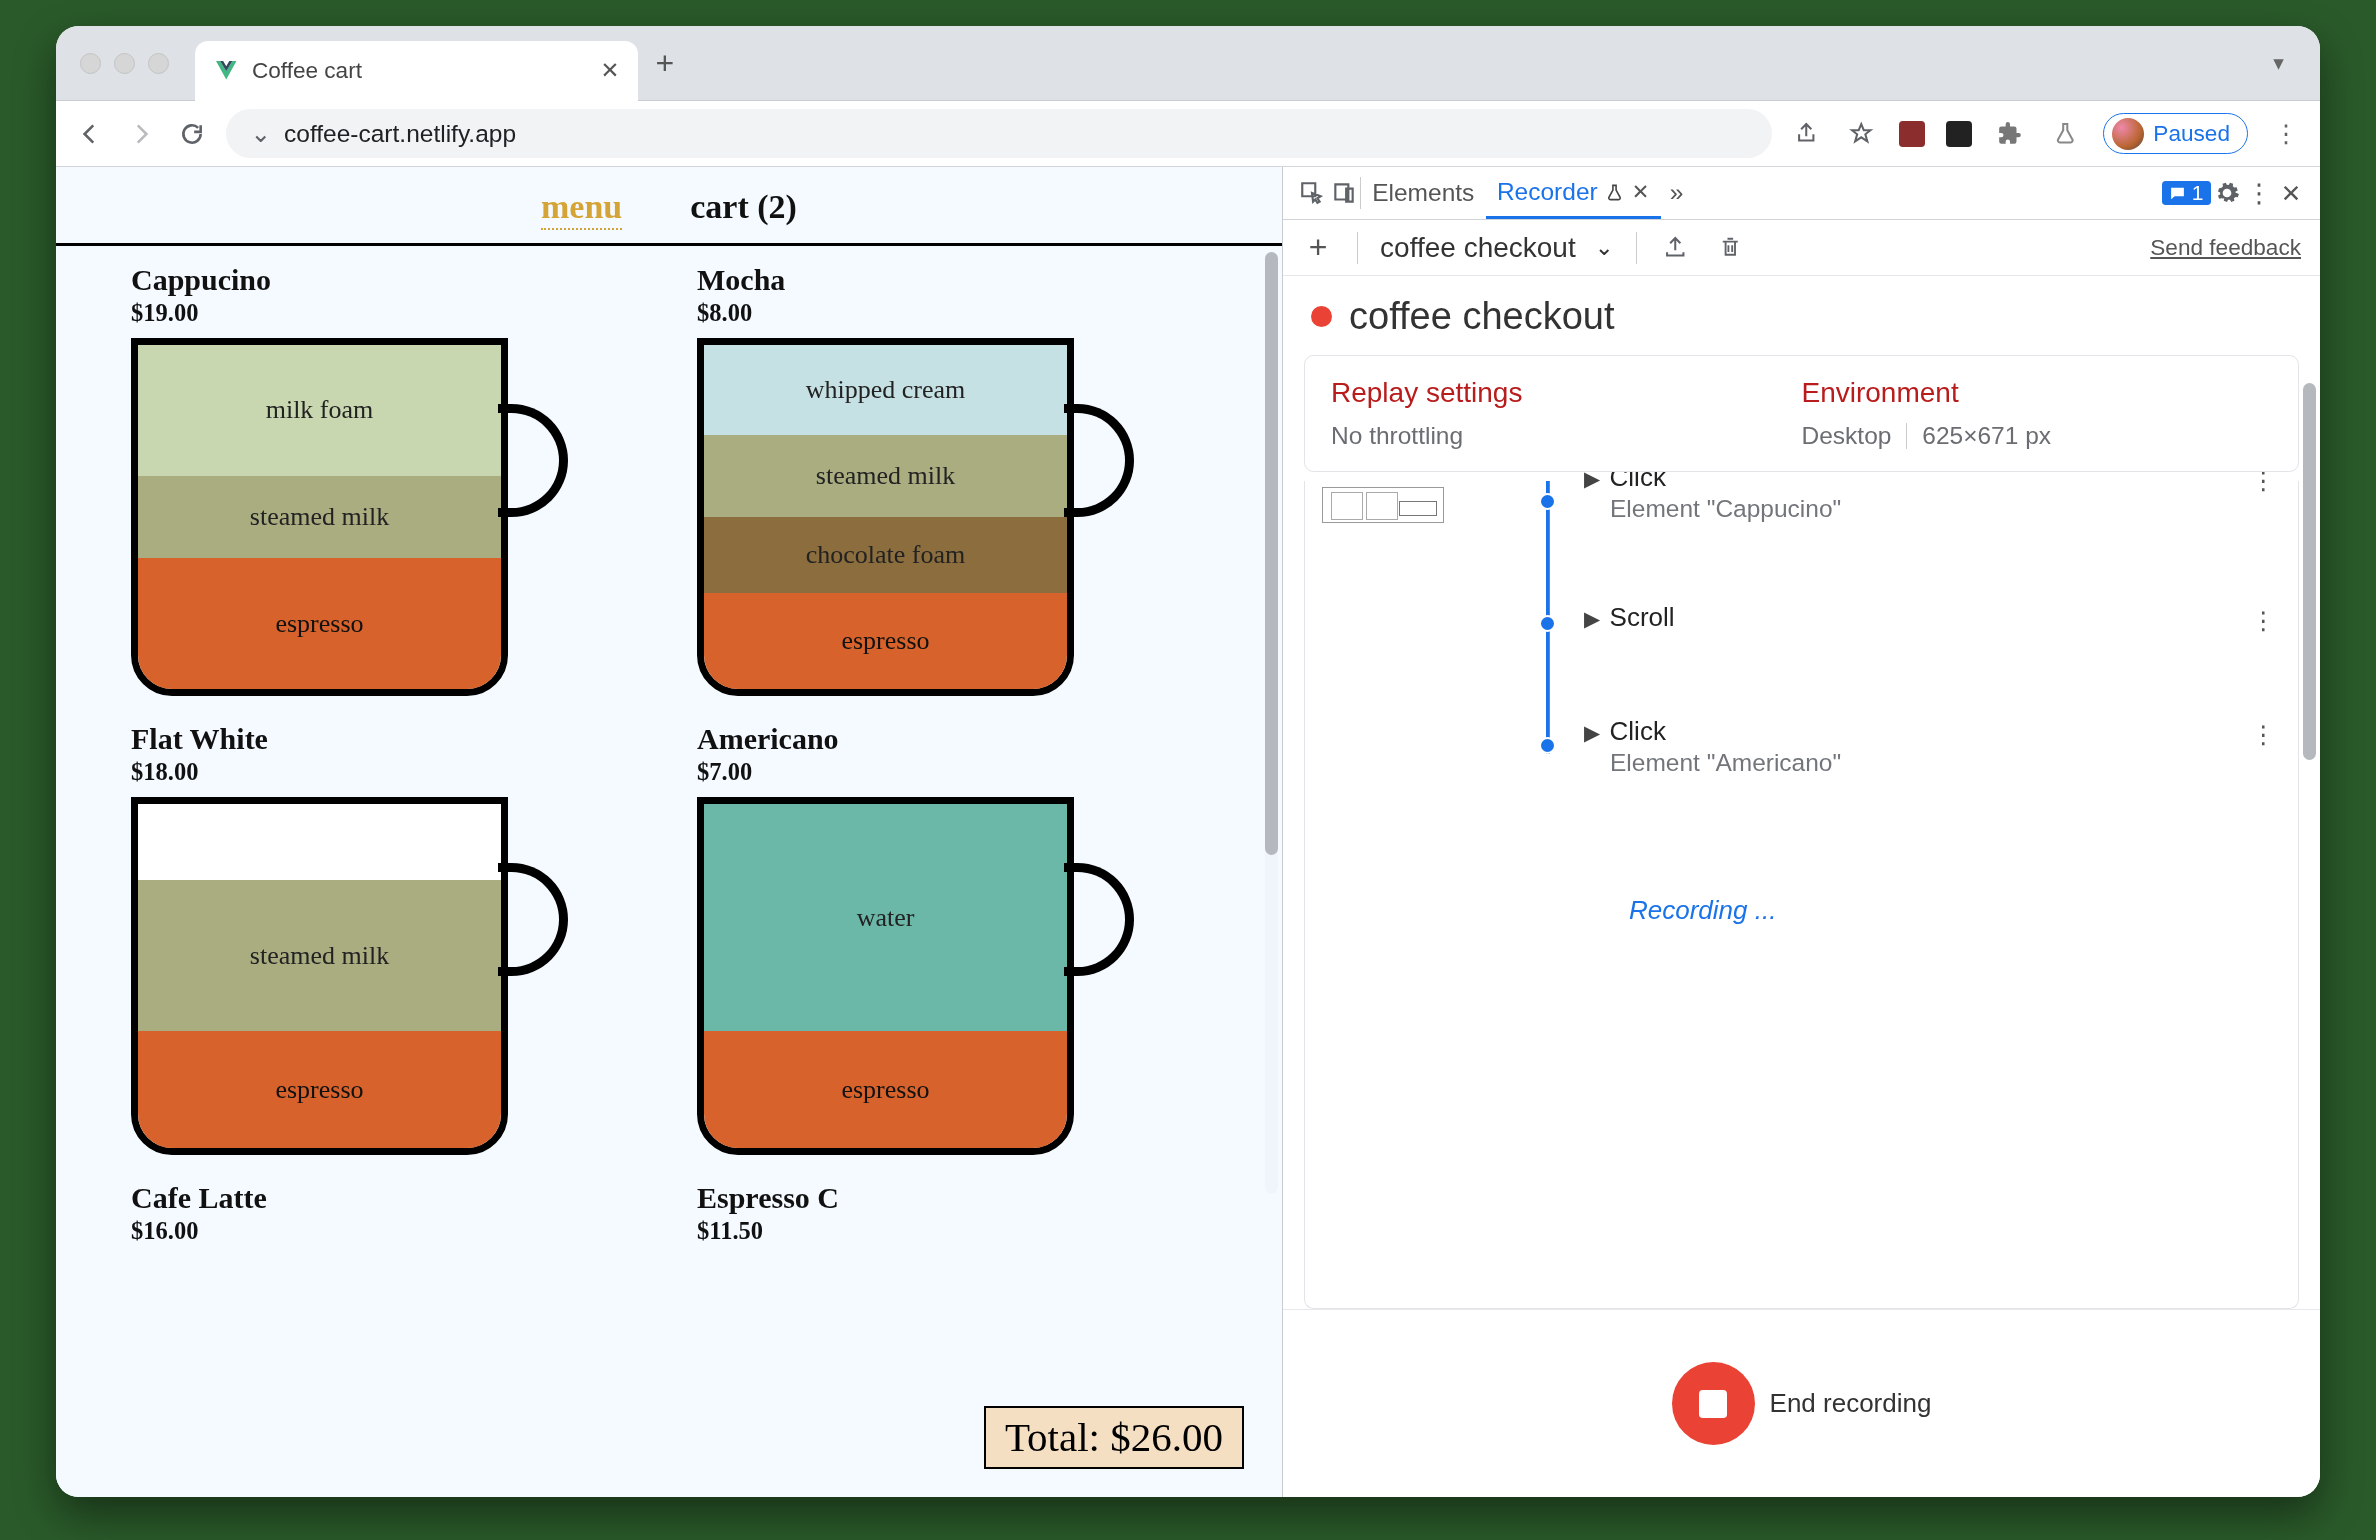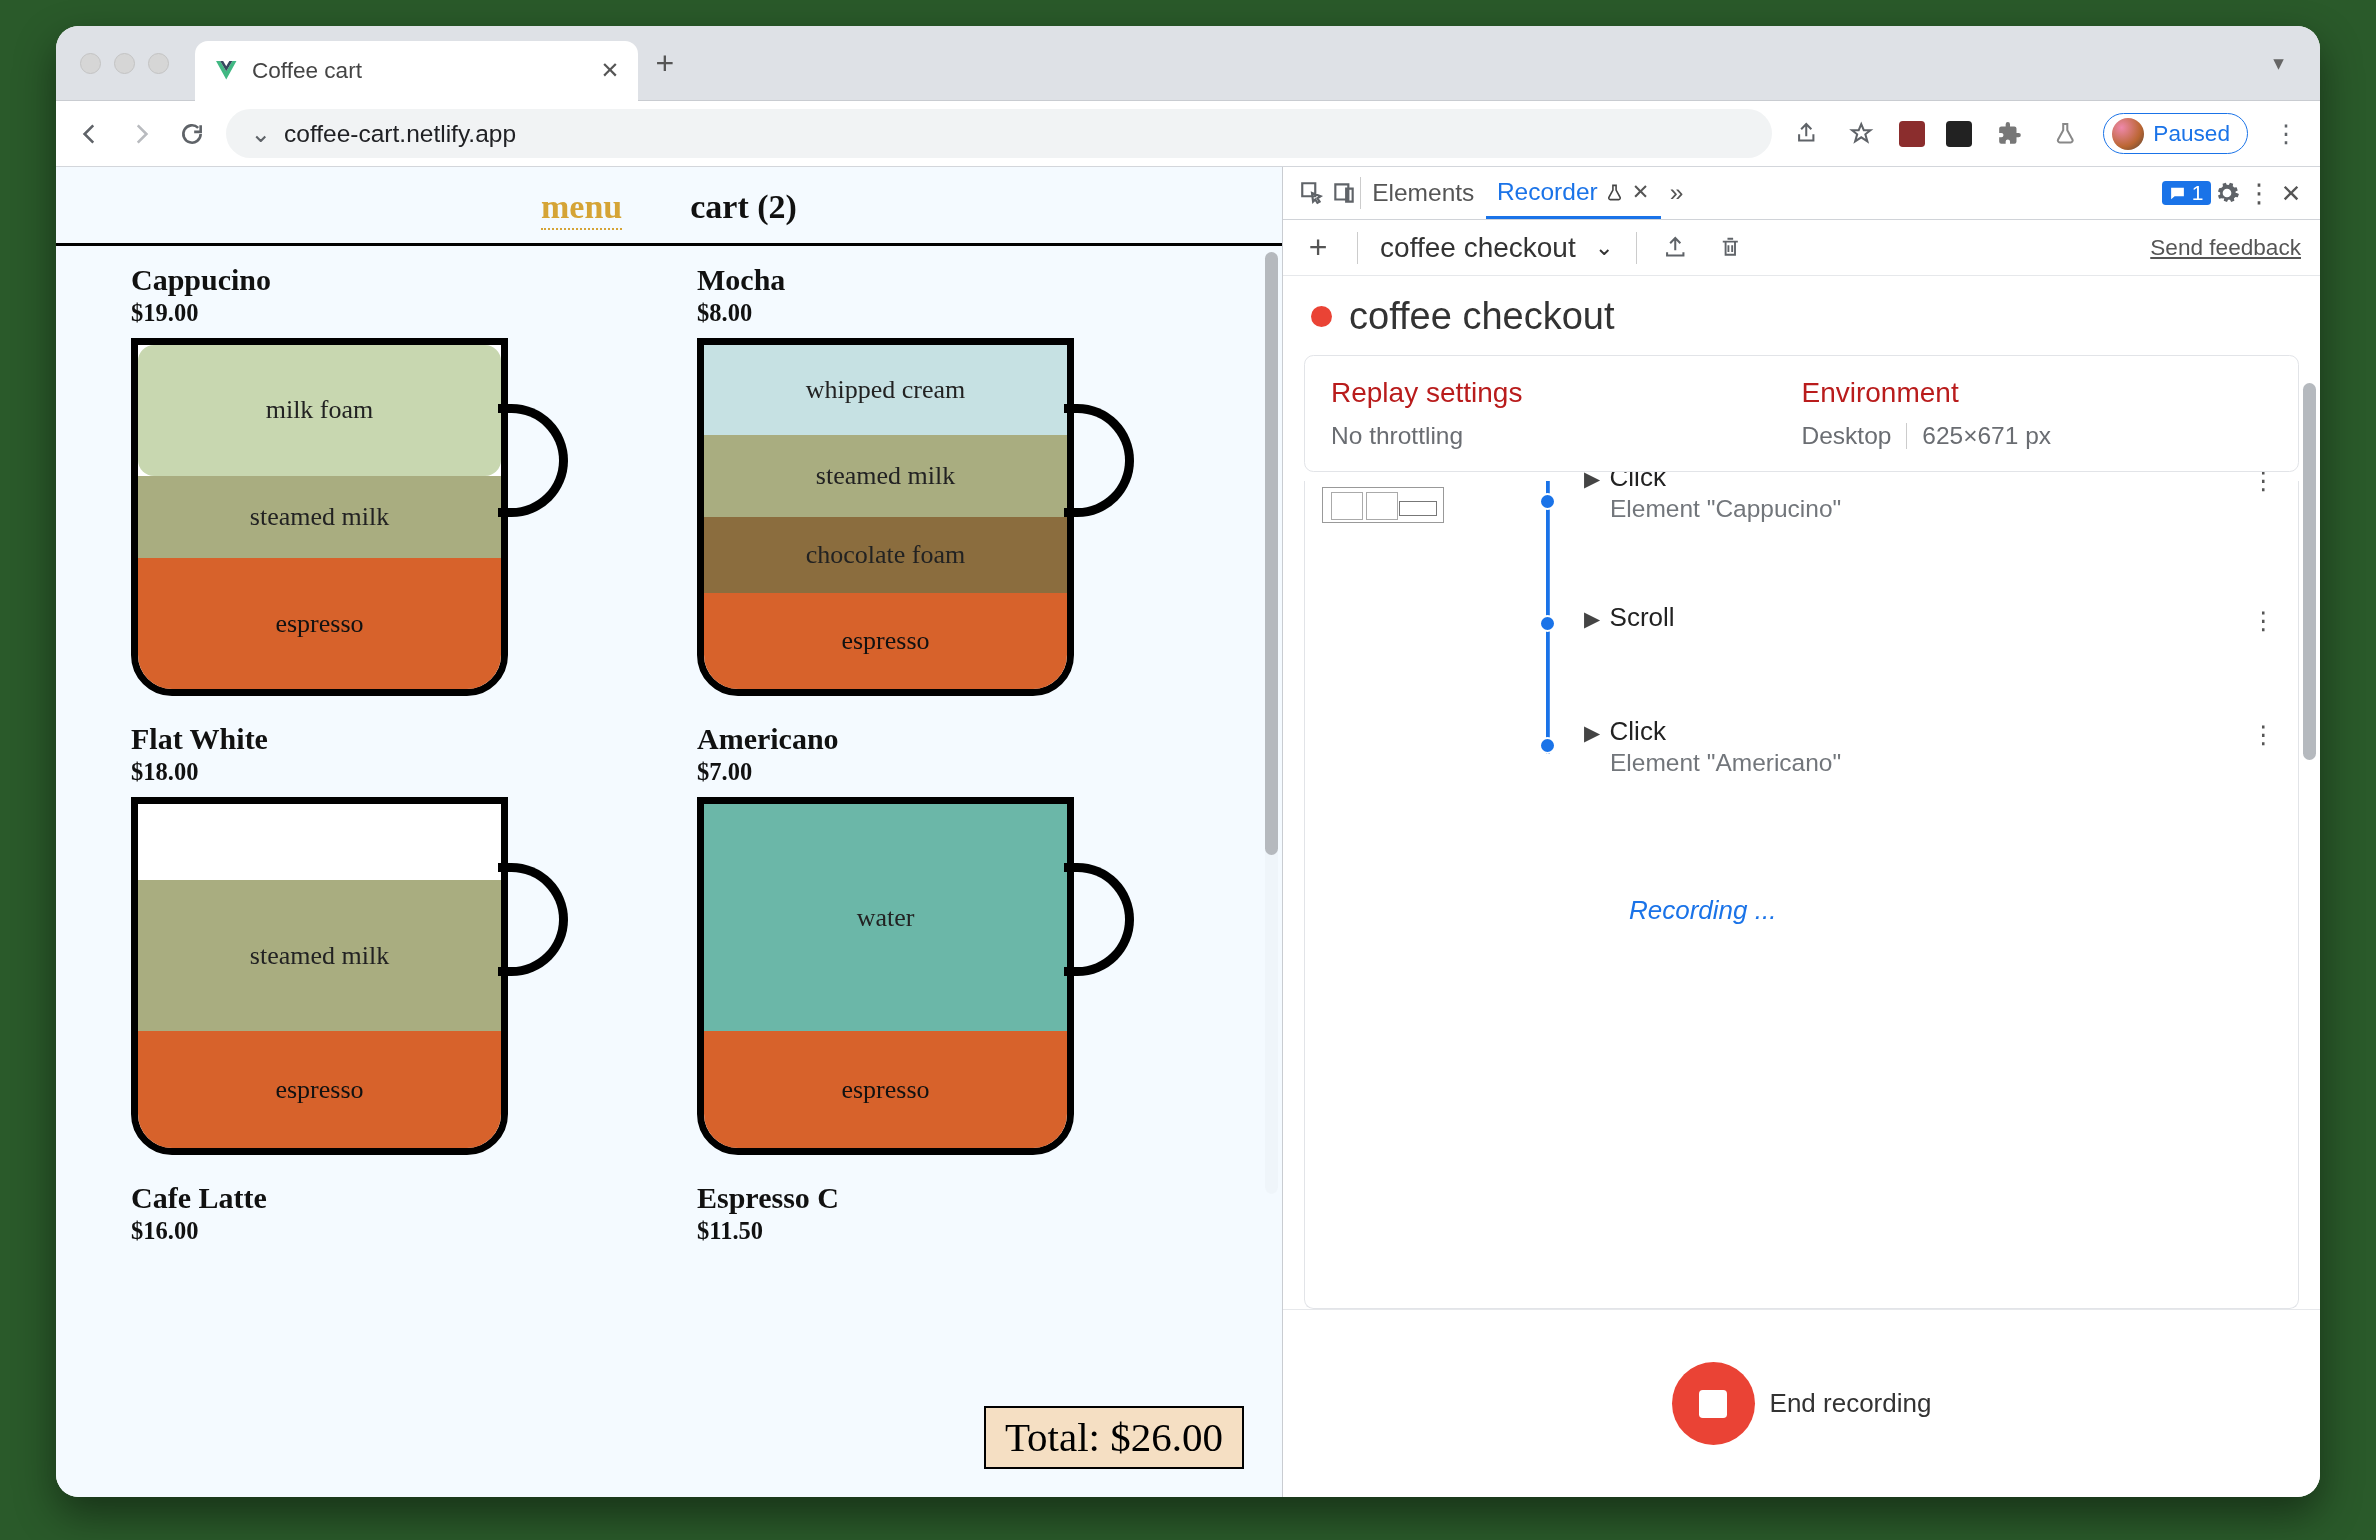--- a/index.html
+++ b/index.html
@@ -162,21 +162,21 @@
       <div class="page-nav">
         <span class="nav-menu">menu</span>
         <span class="nav-cart">cart (2)</span>
       </div>
       <div class="coffee-grid" id="coffee-grid">
           <div class="coffee-item">
             <h3>Cappucino</h3>
             <div class="price">$19.00</div>
             <div class="mug-wrap">
               <div class="mug-body">
-                <div class="layer l-milkfoam" style="flex: 38 1 0%; border-radius: 16px;">milk foam</div>
+                <div class="layer l-milkfoam" style="flex: 38 1 0%;">milk foam</div>
                 <div class="layer l-steamed" style="flex: 24 1 0%;">steamed milk</div>
                 <div class="layer l-espresso" style="flex: 38 1 0%;">espresso</div>
               </div>
               <div class="handle"></div>
             </div>
           </div>
           <div class="coffee-item">
             <h3>Mocha</h3>
             <div class="price">$8.00</div>
             <div class="mug-wrap">

